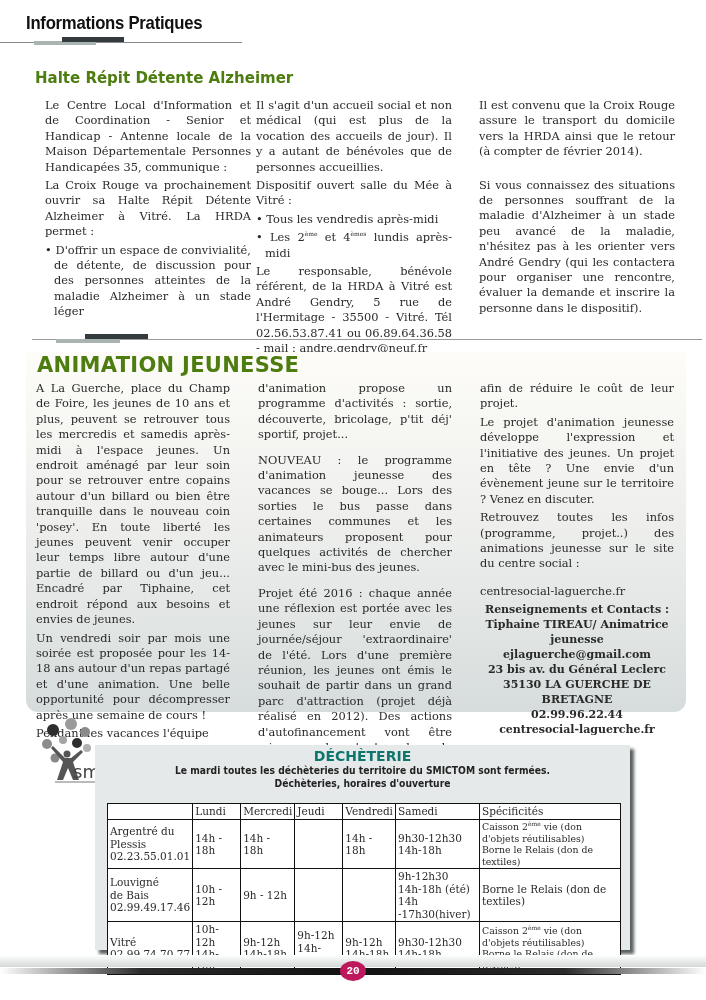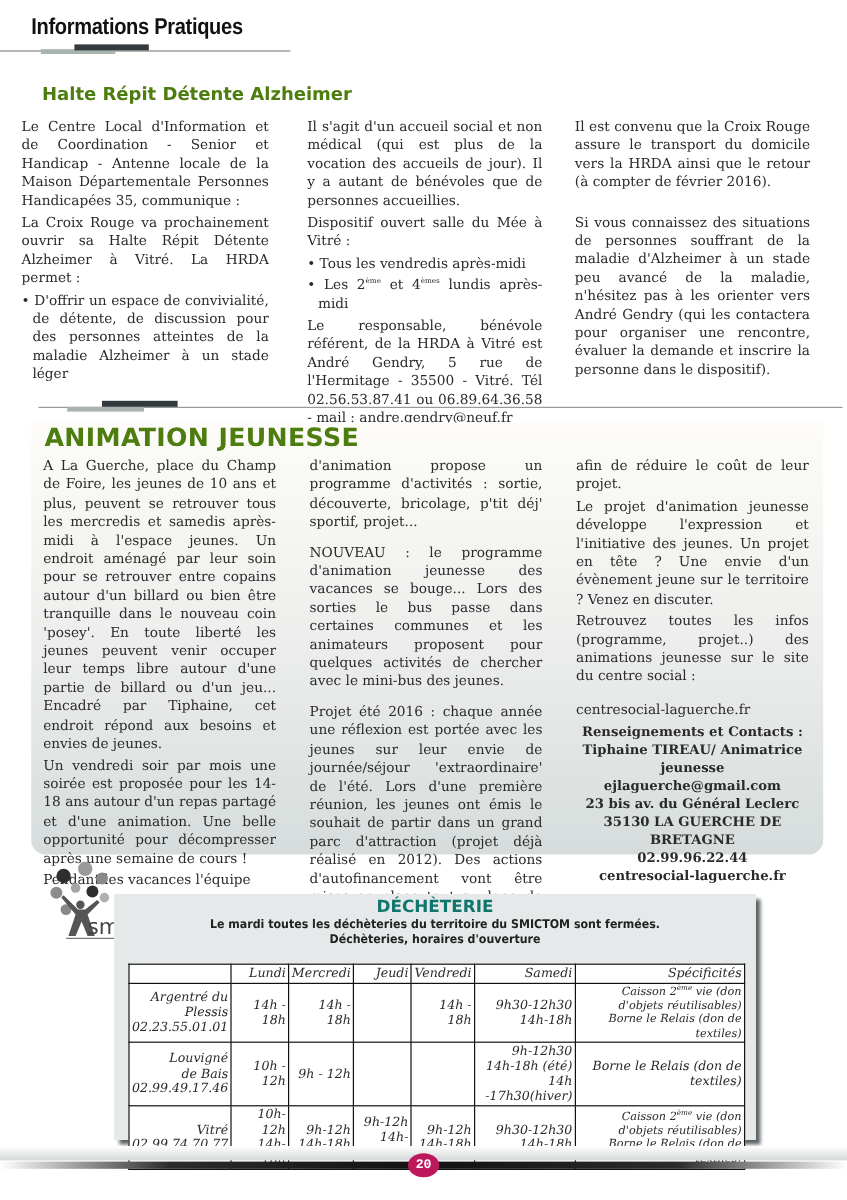--- a/index.html
+++ b/index.html
@@ -15,57 +15,57 @@
   .col li { padding-left: 9px; text-indent: -9px; margin-bottom: 3px; }
   .col li::before { content: "• "; }
   sup { font-size: 6px; vertical-align: super; line-height: 0; }
   .anim-box { position: absolute; left: 26px; top: 352px; width: 660px; height: 360px; border-radius: 0 0 12px 12px; background: linear-gradient(to bottom, #fdfcf8 0%, #eff0ee 45%, #d6dcdc 100%); }
   .contact { text-align: center; font-weight: bold; font-size: 11px; line-height: 15px; }
   .smictom-logo { position: absolute; left: 35px; top: 718px; width: 130px; height: 70px; }
   .deche-box { position: absolute; left: 95px; top: 745px; width: 535px; height: 205px; background: #e6e9e9; box-shadow: 4px 4px 3px #5b6163; }
   .deche-title { text-align: center; font-family: "DejaVu Sans", sans-serif; font-weight: bold; font-size: 14px; margin-top: 3px; color: #0f766e; }
   .deche-sub { text-align: center; font-family: "DejaVu Sans", sans-serif; font-weight: bold; font-size: 10px; line-height: 13px; color: #222; transform: scaleX(0.92); }
   table.sched { position: absolute; left: 12px; top: 58px; width: 514px; border-collapse: collapse; background: #fff; font-size: 10.5px; line-height: 12.5px; }
-  table.sched td, table.sched th { border: 1.3px solid #111; text-align: right; vertical-align: middle; font-weight: normal; padding: 1px 2px; font-style: italic; }
+  table.sched td, table.sched th { border: 1.3px solid #111; text-align: left; vertical-align: middle; font-weight: normal; padding: 1px 2px; }
   table.sched th { height: 16px; }
   .spec { font-size: 9.4px; line-height: 11.5px; }
   .footer-band { position: absolute; left: 0; top: 955px; width: 706px; height: 12px; background: linear-gradient(to bottom, #ffffff, #d5d8d8); }
   .footer-line { position: absolute; left: 0; top: 968px; width: 706px; height: 6px; background: linear-gradient(to right, #ffffff 0%, #2b2b2b 20%, #111 50%, #2b2b2b 80%, #ffffff 100%); }
   .page-num { position: absolute; left: 340px; top: 961px; width: 26px; height: 20px; border-radius: 50%; background: #be185d; color: #fff; font-family: Liberation Mono, monospace; font-weight: bold; font-size: 11px; text-align: center; line-height: 20px; }
 </style>
 </head>
 <body>
 
 <div class="header-title">Informations Pratiques</div>
 <div class="rule" style="left:0;top:42px;width:242px;"></div>
 <div class="bar-light" style="left:34px;top:41px;width:62px;"></div>
 <div class="bar-dark" style="left:62px;top:37px;width:62px;"></div>
 
 <div class="section-title" style="left:35px;top:69px;font-size:15px;">Halte Répit Détente Alzheimer</div>
 
-<div class="col" style="left:18px;top:98px;width:206px;">
+<div class="col" style="left:45px;top:98px;width:206px;">
   <p>Le Centre Local d'Information et de Coordination - Senior et Handicap - Antenne locale de la Maison Départementale Personnes Handicapées 35, communique :</p>
   <p>La Croix Rouge va prochainement ouvrir sa Halte Répit Détente Alzheimer à Vitré. La HRDA permet :</p>
   <ul>
     <li>D'offrir un espace de convivialité, de détente, de discussion pour des personnes atteintes de la maladie Alzheimer à un stade léger</li>
   </ul>
 </div>
 
 <div class="col" style="left:256px;top:98px;width:196px;">
   <p>Il s'agit d'un accueil social et non médical (qui est plus de la vocation des accueils de jour). Il y a autant de bénévoles que de personnes accueillies.</p>
   <p>Dispositif ouvert salle du Mée à Vitré :</p>
   <ul>
     <li>Tous les vendredis après-midi</li>
     <li><span>Les 2</span><sup>ème</sup><span> et 4</span><sup>èmes</sup><span> lundis après-midi</span></li>
   </ul>
   <p>Le responsable, bénévole référent, de la HRDA à Vitré est André Gendry, 5 rue de l'Hermitage - 35500 - Vitré. Tél 02.56.53.87.41 ou 06.89.64.36.58 - mail : andre.gendry@neuf.fr</p>
 </div>
 
 <div class="col" style="left:479px;top:98px;width:196px;">
-  <p style="margin-bottom:18px;">Il est convenu que la Croix Rouge assure le transport du domicile vers la HRDA ainsi que le retour (à compter de février 2016).</p>
+  <p style="margin-bottom:18px;">Il est convenu que la Croix Rouge assure le transport du domicile vers la HRDA ainsi que le retour (à compter de février 2014).</p>
   <p>Si vous connaissez des situations de personnes souffrant de la maladie d'Alzheimer à un stade peu avancé de la maladie, n'hésitez  pas à les orienter vers André Gendry (qui les contactera pour organiser une rencontre, évaluer la demande et inscrire la personne dans le dispositif).</p>
 </div>
 
 <div class="rule" style="left:32px;top:339px;width:670px;background:#999;"></div>
 <div class="bar-light" style="left:56px;top:339px;width:64px;"></div>
 <div class="bar-dark" style="left:85px;top:334px;width:63px;"></div>
 
 <div class="anim-box"></div>
 <div class="section-title" style="left:37px;top:353px;font-size:21px;letter-spacing:0.3px;">ANIMATION JEUNESSE</div>
 

